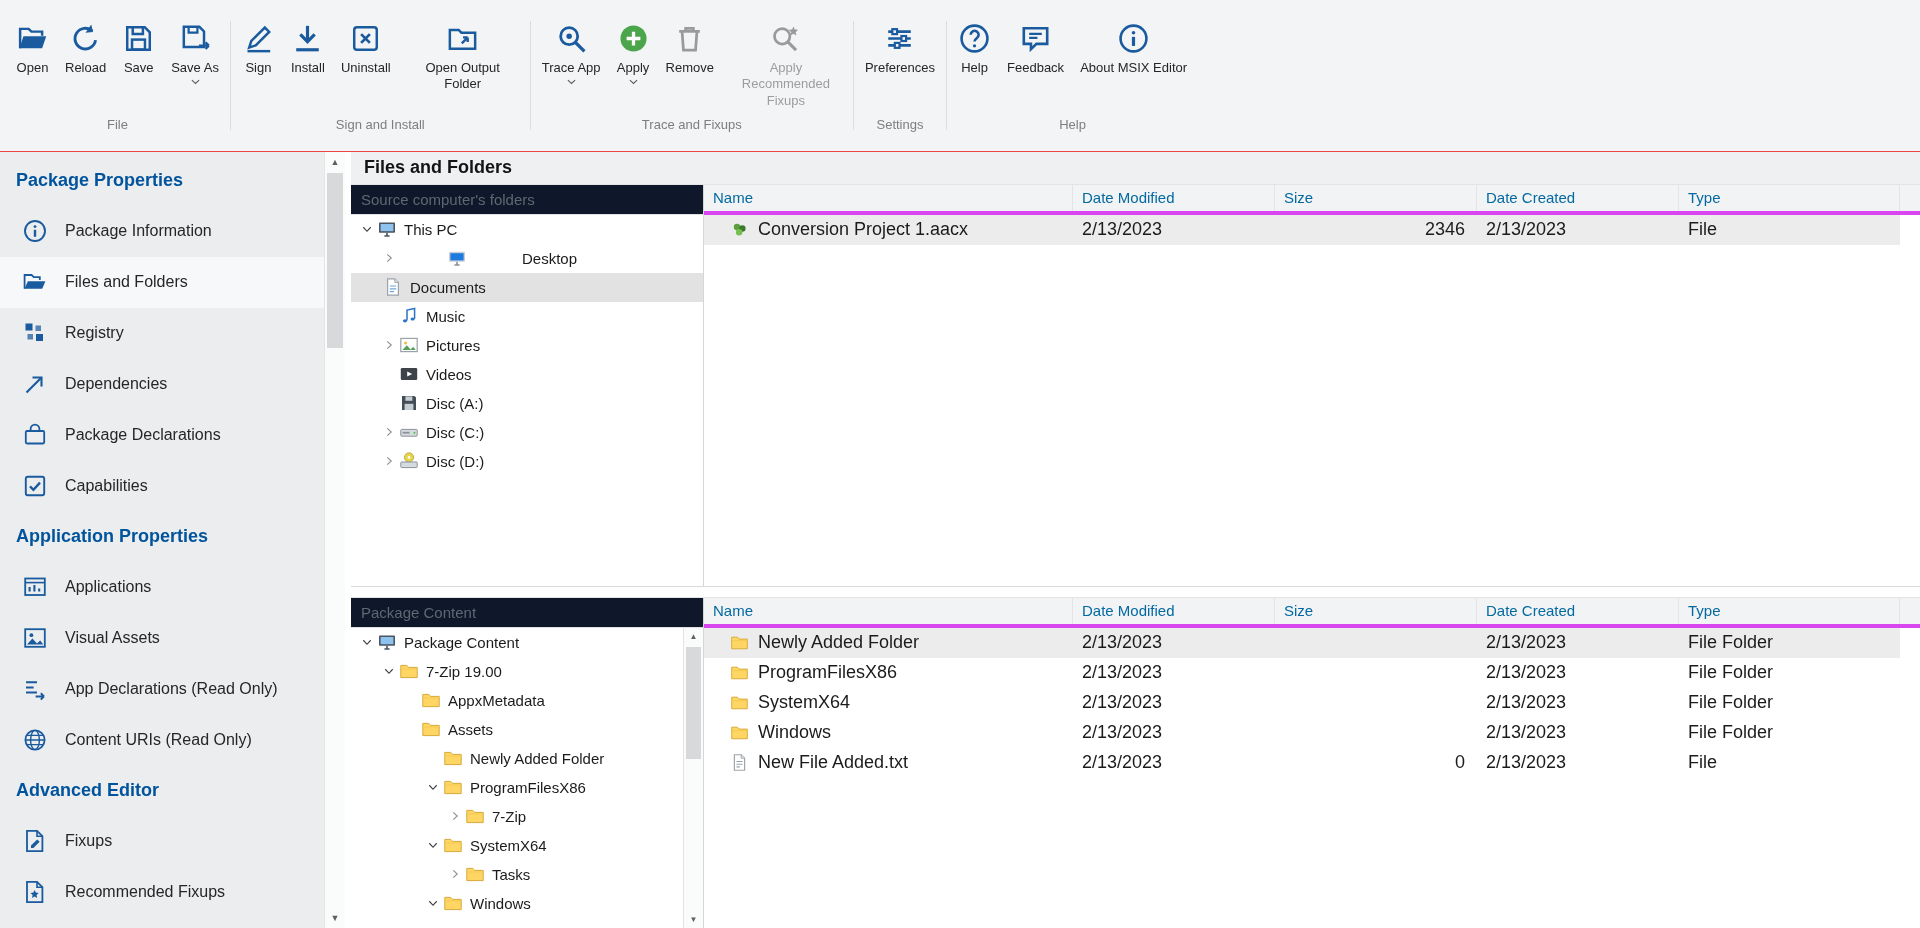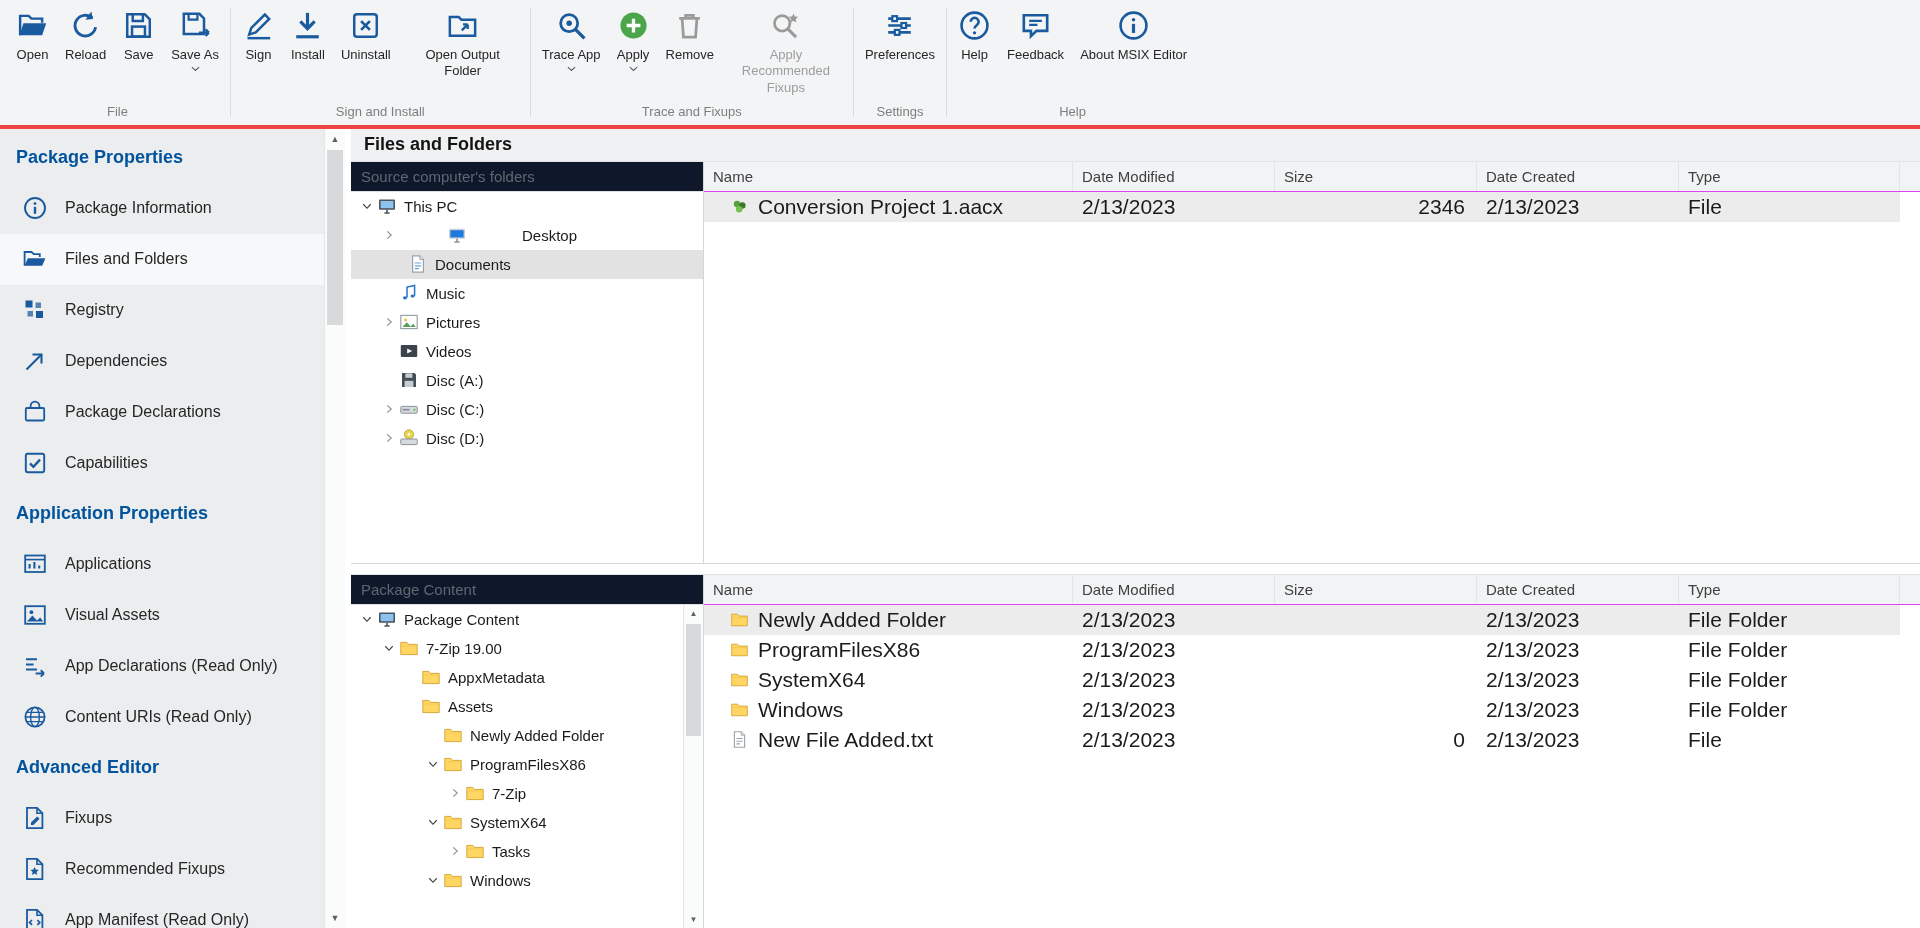--- a/index.html
+++ b/index.html
@@ -4,21 +4,21 @@
 <style>
   *{margin:0;padding:0;box-sizing:border-box}
   html,body{width:1920px;height:928px}
   body{font-family:"Liberation Sans","DejaVu Sans",sans-serif;font-size:15px;color:#1e1e1e;background:#fff;overflow:hidden}
   .icon{display:inline-block}
   .icon svg{width:100%;height:100%;display:block}
 
   .app{width:1920px;height:928px;display:flex;flex-direction:column}
 
   
-  .toolbar{flex:0 0 122px;background:#f3f4f5;border-bottom:4px solid #ef4444;display:flex;padding:0 8px}
+  .toolbar{flex:0 0 122px;background:#f3f4f5;border-bottom:1px solid #ef4444;display:flex;padding:13px 8px}
   .tb-group{display:flex;flex-direction:column;padding-top:6px}
   .tb-buttons{display:flex;flex:1;align-items:flex-start;justify-content:center}
   .tb-button{display:flex;flex-direction:column;align-items:center;padding:3px 8px;cursor:default}
   .tb-icon{width:33px;height:33px;flex:0 0 33px;margin-bottom:5px}
   .tb-label{font-size:13px;color:#262626;text-align:center;line-height:1.25;max-width:112px}
   .tb-button.disabled .tb-label{color:#9d9d9d}
   .tb-caret{margin-top:3px;height:6px}
   .tb-group-label{height:26px;display:flex;align-items:center;justify-content:center;font-size:13px;color:#7e7e7e}
   .tb-sep{width:1px;background:#dcdde0;margin:8px 3px}
 
@@ -43,21 +43,21 @@
   
   .main{flex:1;display:flex;flex-direction:column;min-width:0}
   .content-title{flex:0 0 33px;background:#eef0f1;border-bottom:1px solid #e3e4e5;display:flex;align-items:center;padding-left:13px;font-size:18px;font-weight:bold;color:#141414}
   .panes{display:flex;min-height:0}
   .panes-top{flex:0 0 402px;border-bottom:1px solid #d8d9da}
   .panes-gap{flex:0 0 10px;background:#fff}
   .panes-bottom{flex:1;border-top:1px solid #e2e3e4}
   .pane-left{width:353px;flex:0 0 353px;border-right:1px solid #d5d6d8;display:flex;flex-direction:column;min-height:0}
   .pane-right{flex:1;display:flex;flex-direction:column;min-width:0}
   .panel-header{flex:0 0 30px;background:#0f172a;border-bottom:1px solid #dfe0e2;display:flex;align-items:center;padding-left:10px;font-size:15px;color:#5e6871}
-  .cols-header{flex:0 0 30px;background:#f2f3f4;border-bottom:1px solid #d946ef;display:flex;font-size:15px;color:#404040}
+  .cols-header{flex:0 0 30px;background:#f2f3f4;border-bottom:4px solid #d946ef;display:flex;font-size:15px;color:#0369a1}
   .col-h{display:flex;align-items:center;padding-left:9px;border-right:1px solid #e3e4e6;overflow:hidden;white-space:nowrap}
   .col-0{width:369px;flex:0 0 369px}
   .col-1{width:202px;flex:0 0 202px}
   .col-2{width:202px;flex:0 0 202px}
   .col-3{width:202px;flex:0 0 202px}
   .col-4{flex:1;min-width:0}
   .col-filler{width:20px;flex:0 0 20px;border-right:none;padding:0}
 
   
   .tree-body{flex:1;position:relative;background:#fff;overflow:hidden}
@@ -69,21 +69,21 @@
   .tree-icon{width:20px;height:20px;flex:0 0 20px;margin-right:7px}
   .tree-label{font-size:15px;color:#1b1b1b}
   .tree-scrollbar{position:absolute;top:0;right:0;bottom:0;width:20px;background:#fafbfb;border-left:1px solid #e4e5e6;display:flex;flex-direction:column}
   .tree-scrollbar .sb-arrow{height:18px;font-size:8px}
   .tree-scrollbar .sb-thumb{height:112px}
 
   
   .file-rows{flex:1;background:#fff;margin-right:20px;overflow:hidden}
   .file-row{height:30px;display:flex;align-items:center}
   .file-row.selected{background:#ececec}
-  .cell{height:100%;display:flex;align-items:center;padding-left:9px;overflow:hidden;white-space:nowrap;font-size:21px;color:#1b1b1b}
+  .cell{height:100%;display:flex;align-items:center;padding-left:9px;overflow:hidden;white-space:nowrap;font-size:18px;color:#1b1b1b}
   .cell.size{justify-content:flex-end;padding-right:12px;padding-left:0}
   .file-icon{width:19px;height:19px;flex:0 0 19px;margin:0 9px 0 17px}
 </style>
 </head>
 <body>
 
 <div class="app">
 
   <div class="toolbar" id="toolbar-groups">
       <div class="tb-group">
@@ -461,21 +461,21 @@
                 </span>
                 <span class="icon tree-icon">
                   <svg viewBox="0 0 20 20">
                     <rect x="2" y="3.8" width="16" height="10" rx="0.8" fill="#c8cfd6"></rect>
                     <rect x="3.4" y="5.2" width="13.2" height="7.2" fill="#1f7ae0"></rect>
                     <path d="M7.4 17h5.2M10 13.8V17" stroke="#8a9299" stroke-width="1.6"></path>
                   </svg>
                 </span>
                 <span class="tree-label">Desktop</span>
               </div>
-              <div class="tree-row sel-inactive" style="padding-left: 37px;">
+              <div class="tree-row sel-inactive" style="padding-left: 12px;">
                 <span class="chev"></span>
                 <span class="icon tree-icon">
                   <svg viewBox="0 0 20 20">
                     <path d="M4.6 1.8h7.2l3.6 3.6v12.8H4.6z" fill="#fff" stroke="#9aa2a9" stroke-width="1.2"></path>
                     <path d="M11.8 1.8v3.6h3.6" fill="#e8ebee" stroke="#9aa2a9" stroke-width="1"></path>
                     <path d="M6.8 9h6.4M6.8 11.8h6.4M6.8 14.6h4.2" stroke="#6aa8e0" stroke-width="1.2"></path>
                   </svg>
                 </span>
                 <span class="tree-label">Documents</span>
               </div>

